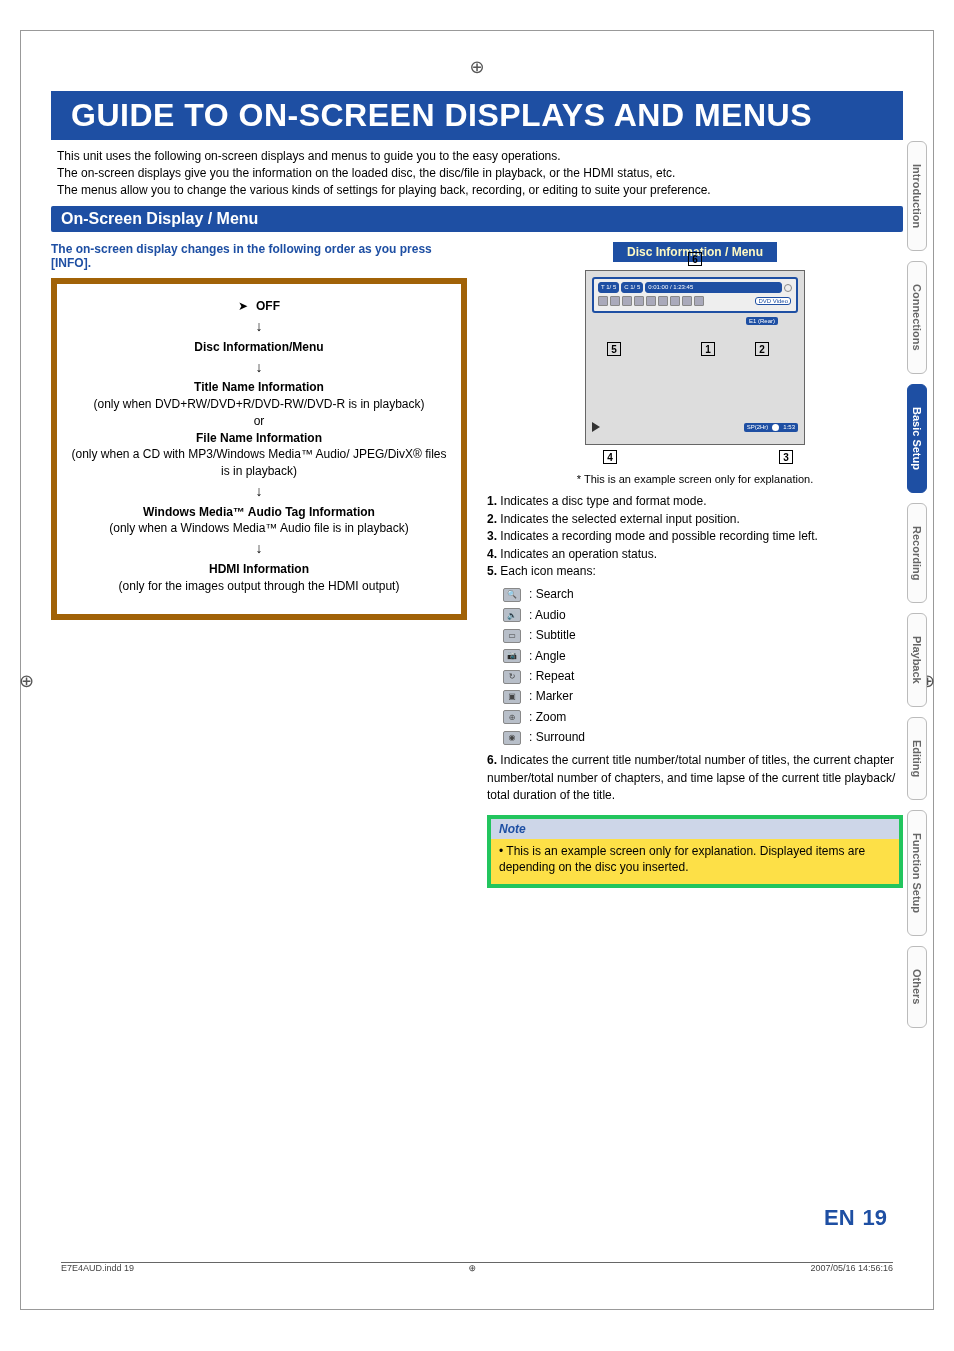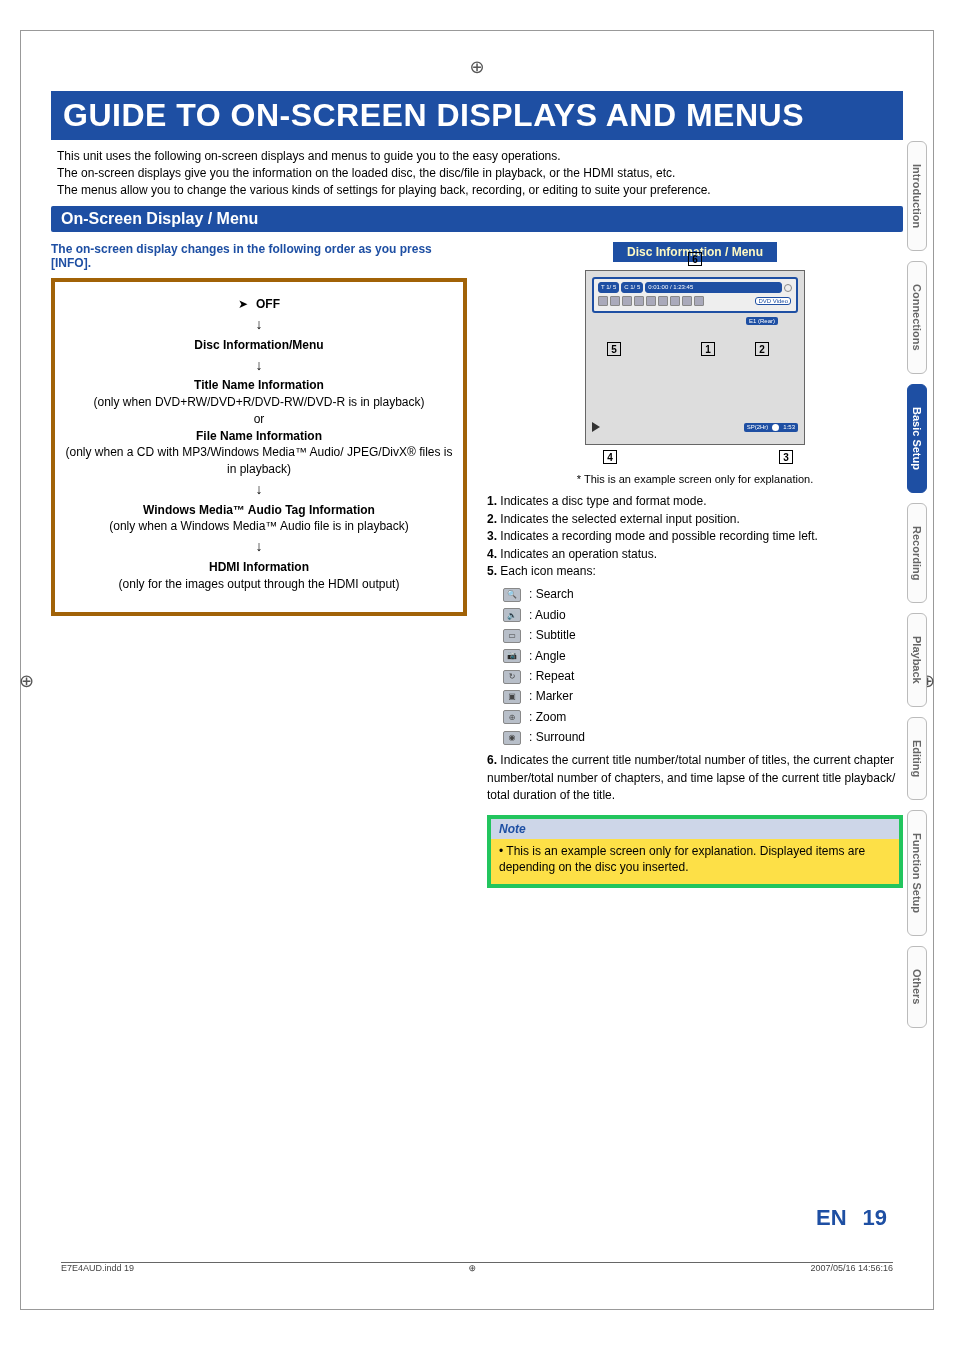--- a/index.html
+++ b/index.html
@@ -29,21 +29,21 @@
   }
   .print-target-left { left: -2px; }
   .print-target-right { right: -2px; }
 
   .title-bar {
     background: #1e4fa3;
     color: #fff;
     font-family: "Segoe UI", Arial, sans-serif;
     font-weight: 800;
     font-size: 32px;
-    padding: 6px 12px;
+    padding: 6px 20px;
     letter-spacing: 0.5px;
     margin-top: 40px;
   }
   .intro {
     font-size: 12px;
     line-height: 1.4;
     margin: 8px 0 8px 6px;
   }
   .section-bar {
     background: #1e4fa3;
@@ -55,21 +55,21 @@
     margin-top: 6px;
   }
   .columns {
     display: flex;
     gap: 20px;
     margin-top: 10px;
   }
   .col { flex: 1; font-size: 12px; }
   .bold-red { color: #1e4fa3; font-weight: 700; }
   .flow-box {
-    border: 4px solid #a16207;
+    border: 6px solid #a16207;
     padding: 14px 10px 20px 10px;
     text-align: center;
     font-size: 12px;
     line-height: 1.4;
     margin-top: 8px;
   }
   .flow-box .b { font-weight: 700; }
   .flow-box .arrow { font-size: 14px; margin: 2px 0; display:block;}
   .flow-box .right-arrow { display:inline-block; margin-right:8px;}
 
@@ -137,21 +137,21 @@
     color:#666;
     text-align:center;
     font-weight:600;
   }
   .tab.active { background:#1e4fa3; color:#fff; border-color:#1e4fa3;}
   .footer {
     position:absolute;
     bottom:78px; right:46px;
     font-size:22px; font-weight:800;
     color:#1e4fa3;
-    display:flex; gap:16px; align-items:baseline;
+    display:flex; gap:8px; align-items:baseline;
   }
   .footline {
     position:absolute; bottom:46px; left:40px; right:40px;
     border-top:1px solid #666; height:1px;
   }
   .printinfo {
     position:absolute; bottom:36px; left:40px; right:40px;
     display:flex; justify-content:space-between; font-size:9px; color:#444;
   }
   .caption { text-align:center; font-size:11px; margin-bottom:8px;}

